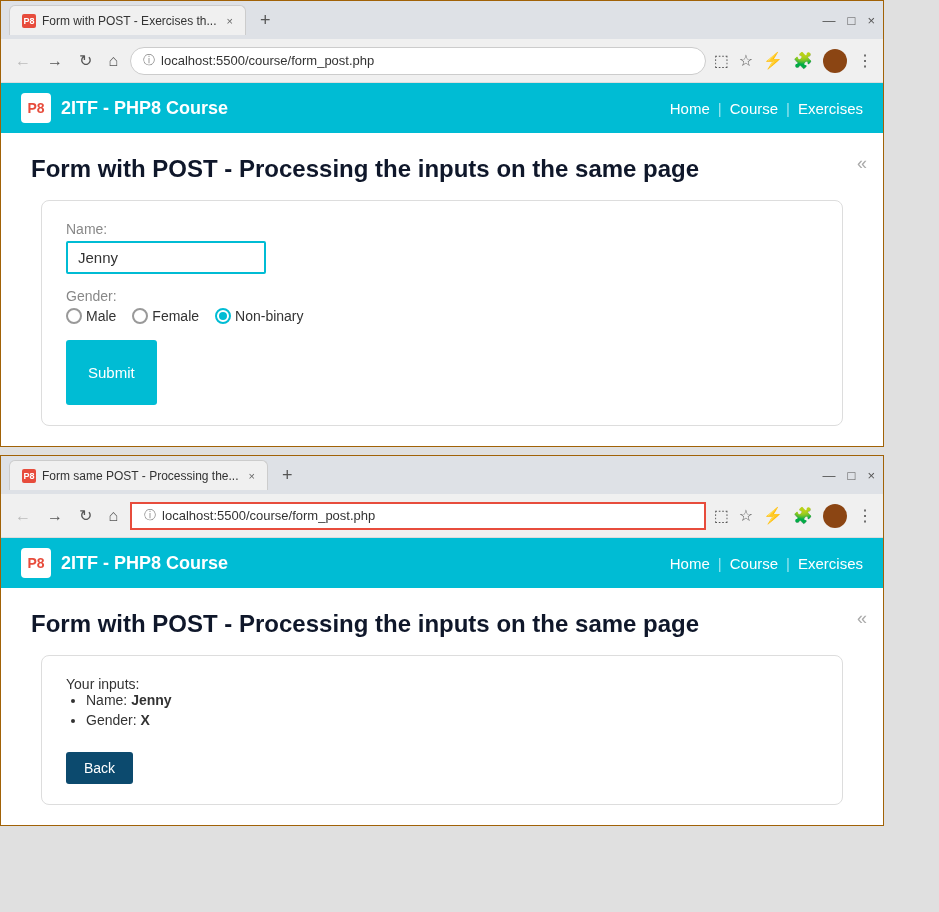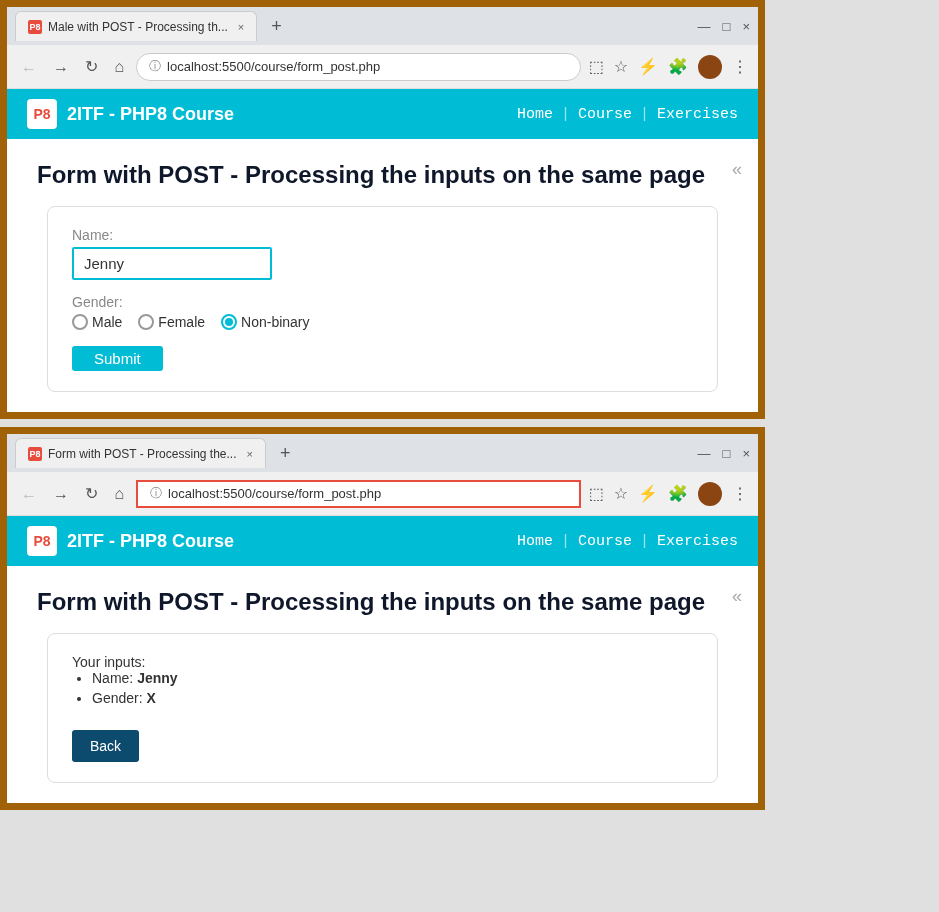--- a/index.html
+++ b/index.html
@@ -1,23 +1,23 @@
 <!DOCTYPE html>
 <html><head>
   <meta charset="utf-8">
   <style>
     * { box-sizing: border-box; margin: 0; padding: 0; }
     body { font-family: Arial, sans-serif; background: #e0e0e0; width: 939px; }
 
     
     .browser-window {
       background: #f0f0f0;
-      border: 7px solid #a16207;
+      border: 1px solid #a16207;
       margin-bottom: 8px;
-      width: 765px;
+      width: 884px;
     }
 
     
     .title-bar {
       display: flex;
       align-items: center;
       background: #dee1e6;
       padding: 6px 8px;
       height: 38px;
       gap: 6px;
@@ -142,21 +142,20 @@
       justify-content: center;
       border-radius: 4px;
     }
     .site-navbar .nav-links {
       margin-left: auto;
       display: flex;
       align-items: flex-start;
       gap: 8px;
       color: white;
       font-size: 15px;
-      font-family: Liberation Mono, monospace;
     }
     .nav-link {
       color: white;
       text-decoration: none;
       cursor: pointer;
     }
     .nav-sep { color: rgba(255,255,255,0.6); }
 
     
     .page-content {
@@ -237,21 +236,21 @@
       width: 8px;
       height: 8px;
       background: #00bcd4;
       border-radius: 50%;
     }
 
     .submit-btn {
       background: #00bcd4;
       color: white;
       border: none;
-      padding: 4px 22px;
+      padding: 24px 22px;
       font-size: 15px;
       border-radius: 3px;
       cursor: pointer;
     }
     .back-btn {
       background: #0c4a6e;
       color: white;
       border: none;
       padding: 8px 18px;
       font-size: 14px;
@@ -277,21 +276,21 @@
     }
   </style>
 </head>
 <body>
 
 <div class="browser-window">
 
   <div class="title-bar">
     <div class="tab">
       <span class="favicon">P8</span>
-      <span>Male with POST - Processing th...</span>
+      <span>Form with POST - Exercises th...</span>
       <span class="close-tab">×</span>
     </div>
     <span class="new-tab-btn">+</span>
     <div class="window-controls-right">
       <span class="win-btn">—</span>
       <span class="win-btn">□</span>
       <span class="win-btn">×</span>
     </div>
   </div>
 
@@ -355,21 +354,21 @@
       <button class="submit-btn">Submit</button>
     </div>
   </div>
 </div>
 
 <div class="browser-window">
 
   <div class="title-bar">
     <div class="tab">
       <span class="favicon">P8</span>
-      <span>Form with POST - Processing the...</span>
+      <span>Form same POST - Processing the...</span>
       <span class="close-tab">×</span>
     </div>
     <span class="new-tab-btn">+</span>
     <div class="window-controls-right">
       <span class="win-btn">—</span>
       <span class="win-btn">□</span>
       <span class="win-btn">×</span>
     </div>
   </div>
 

